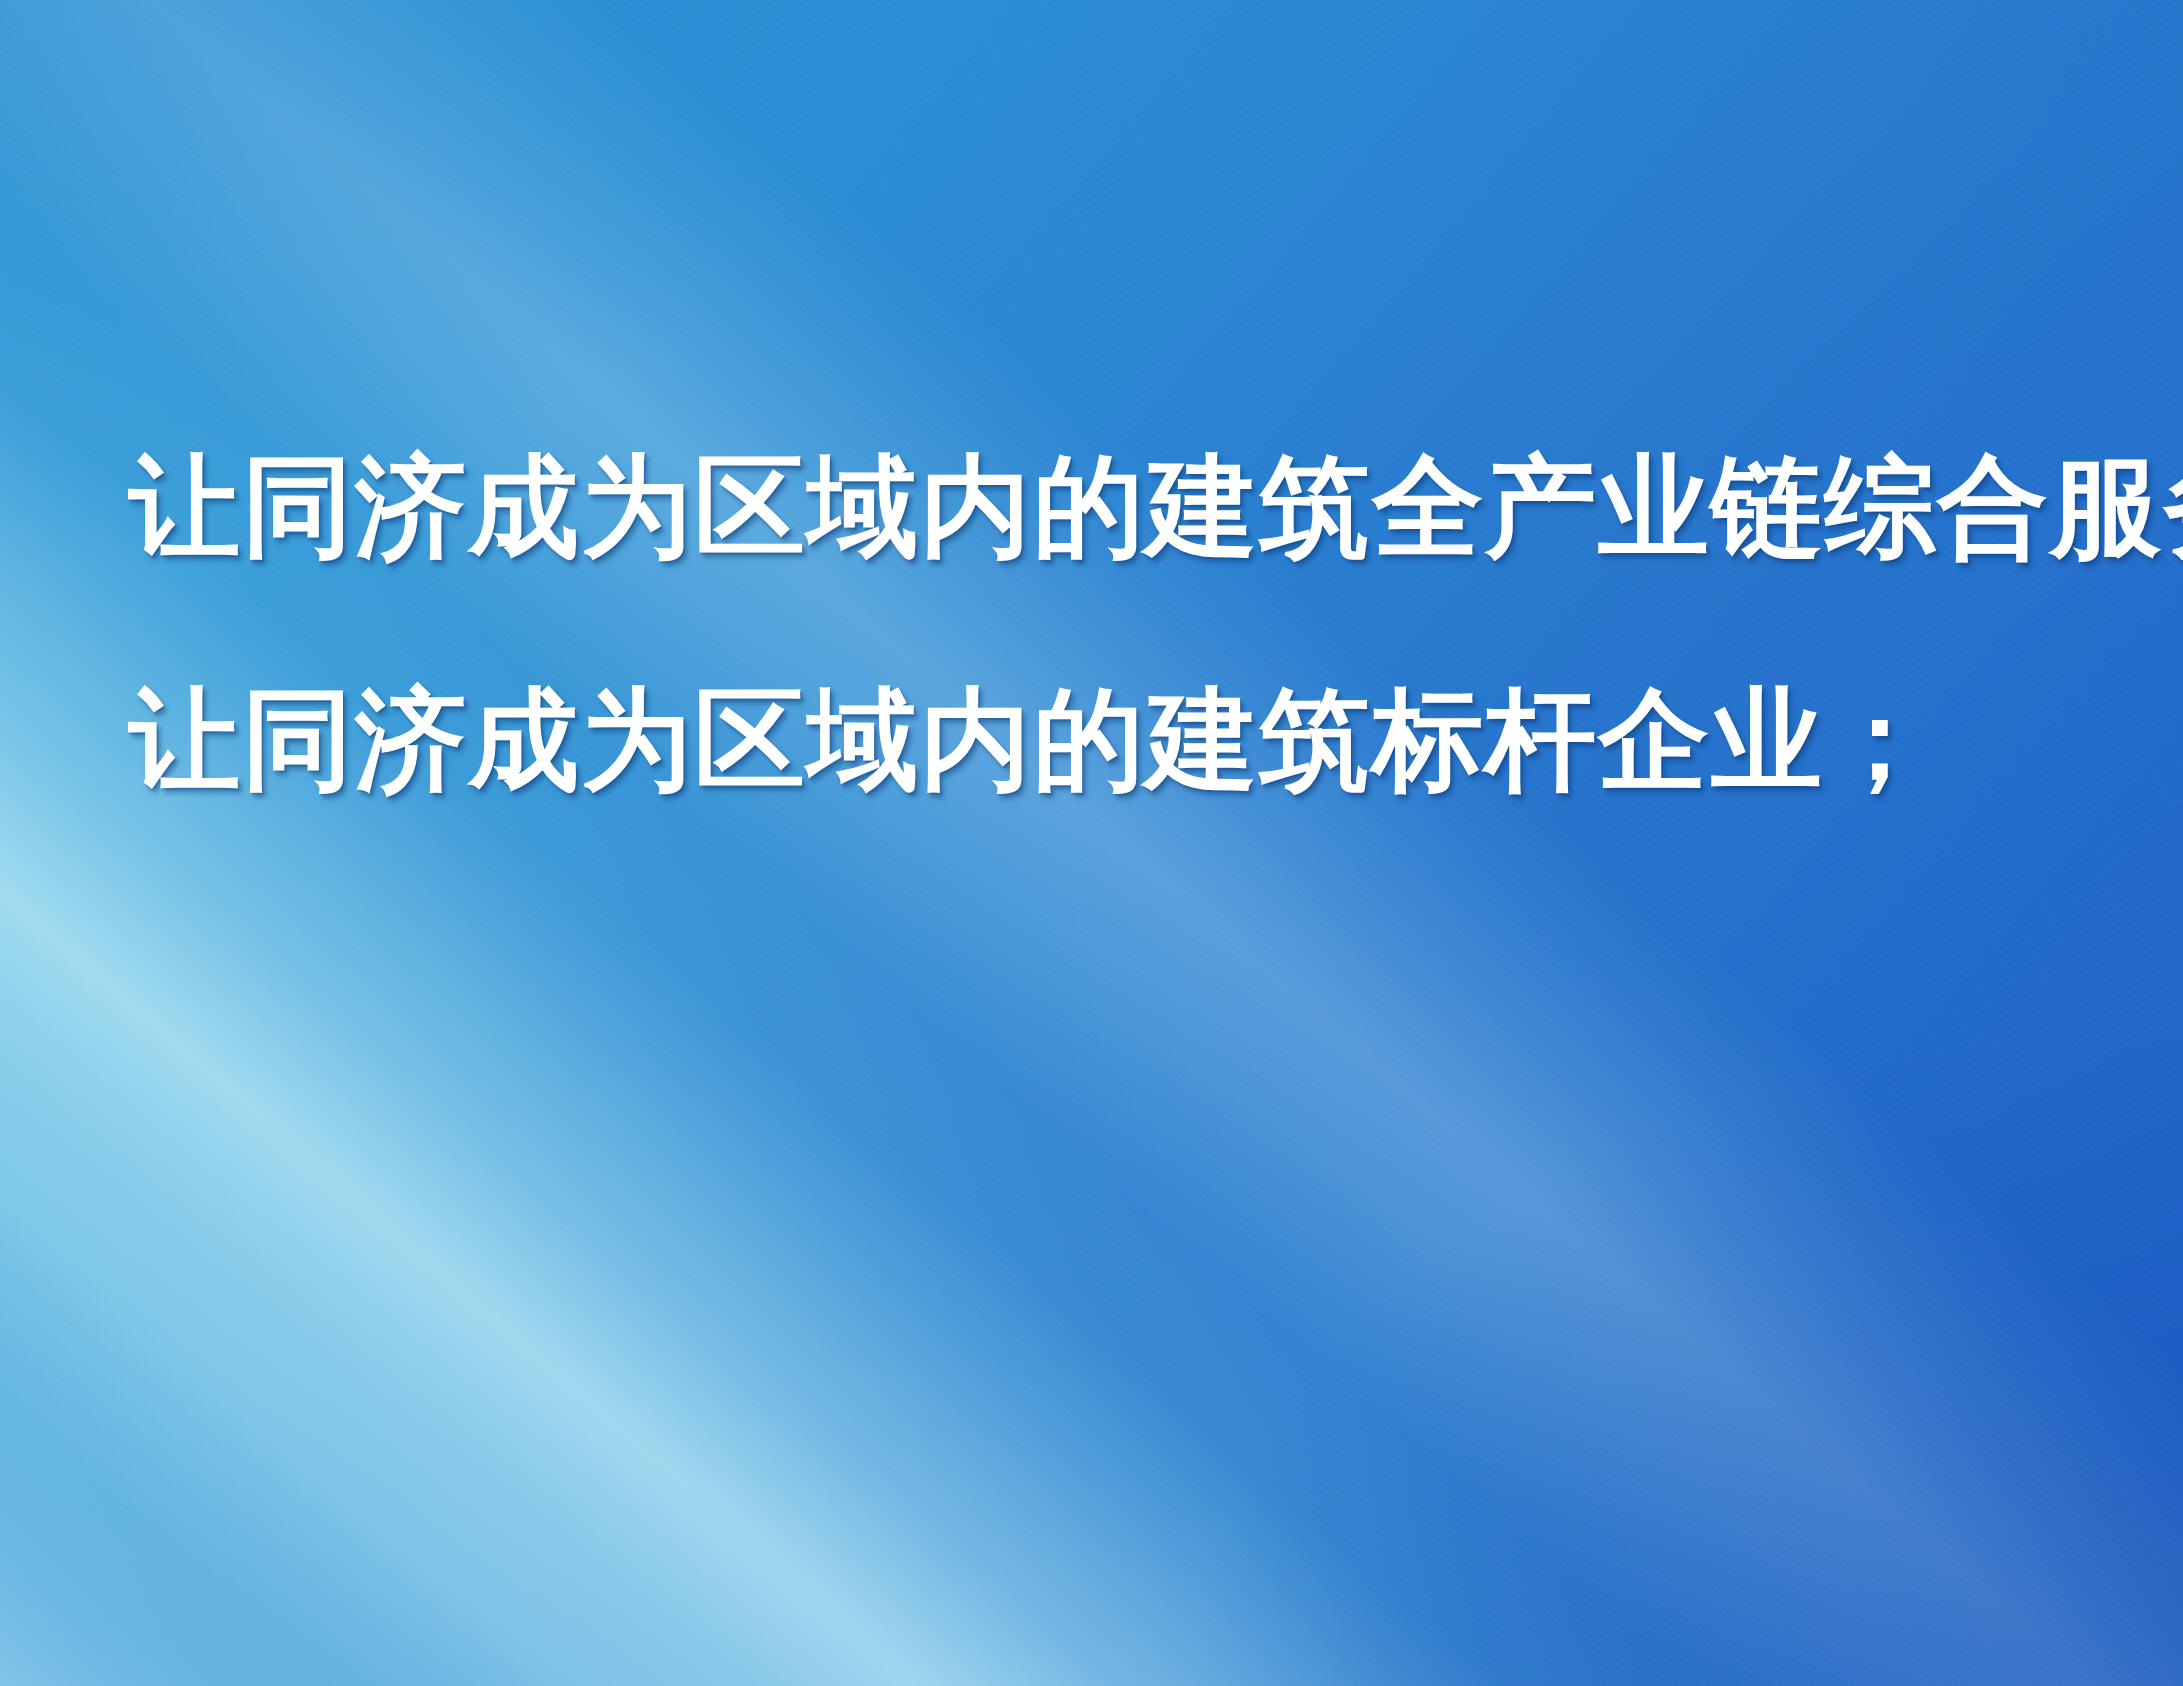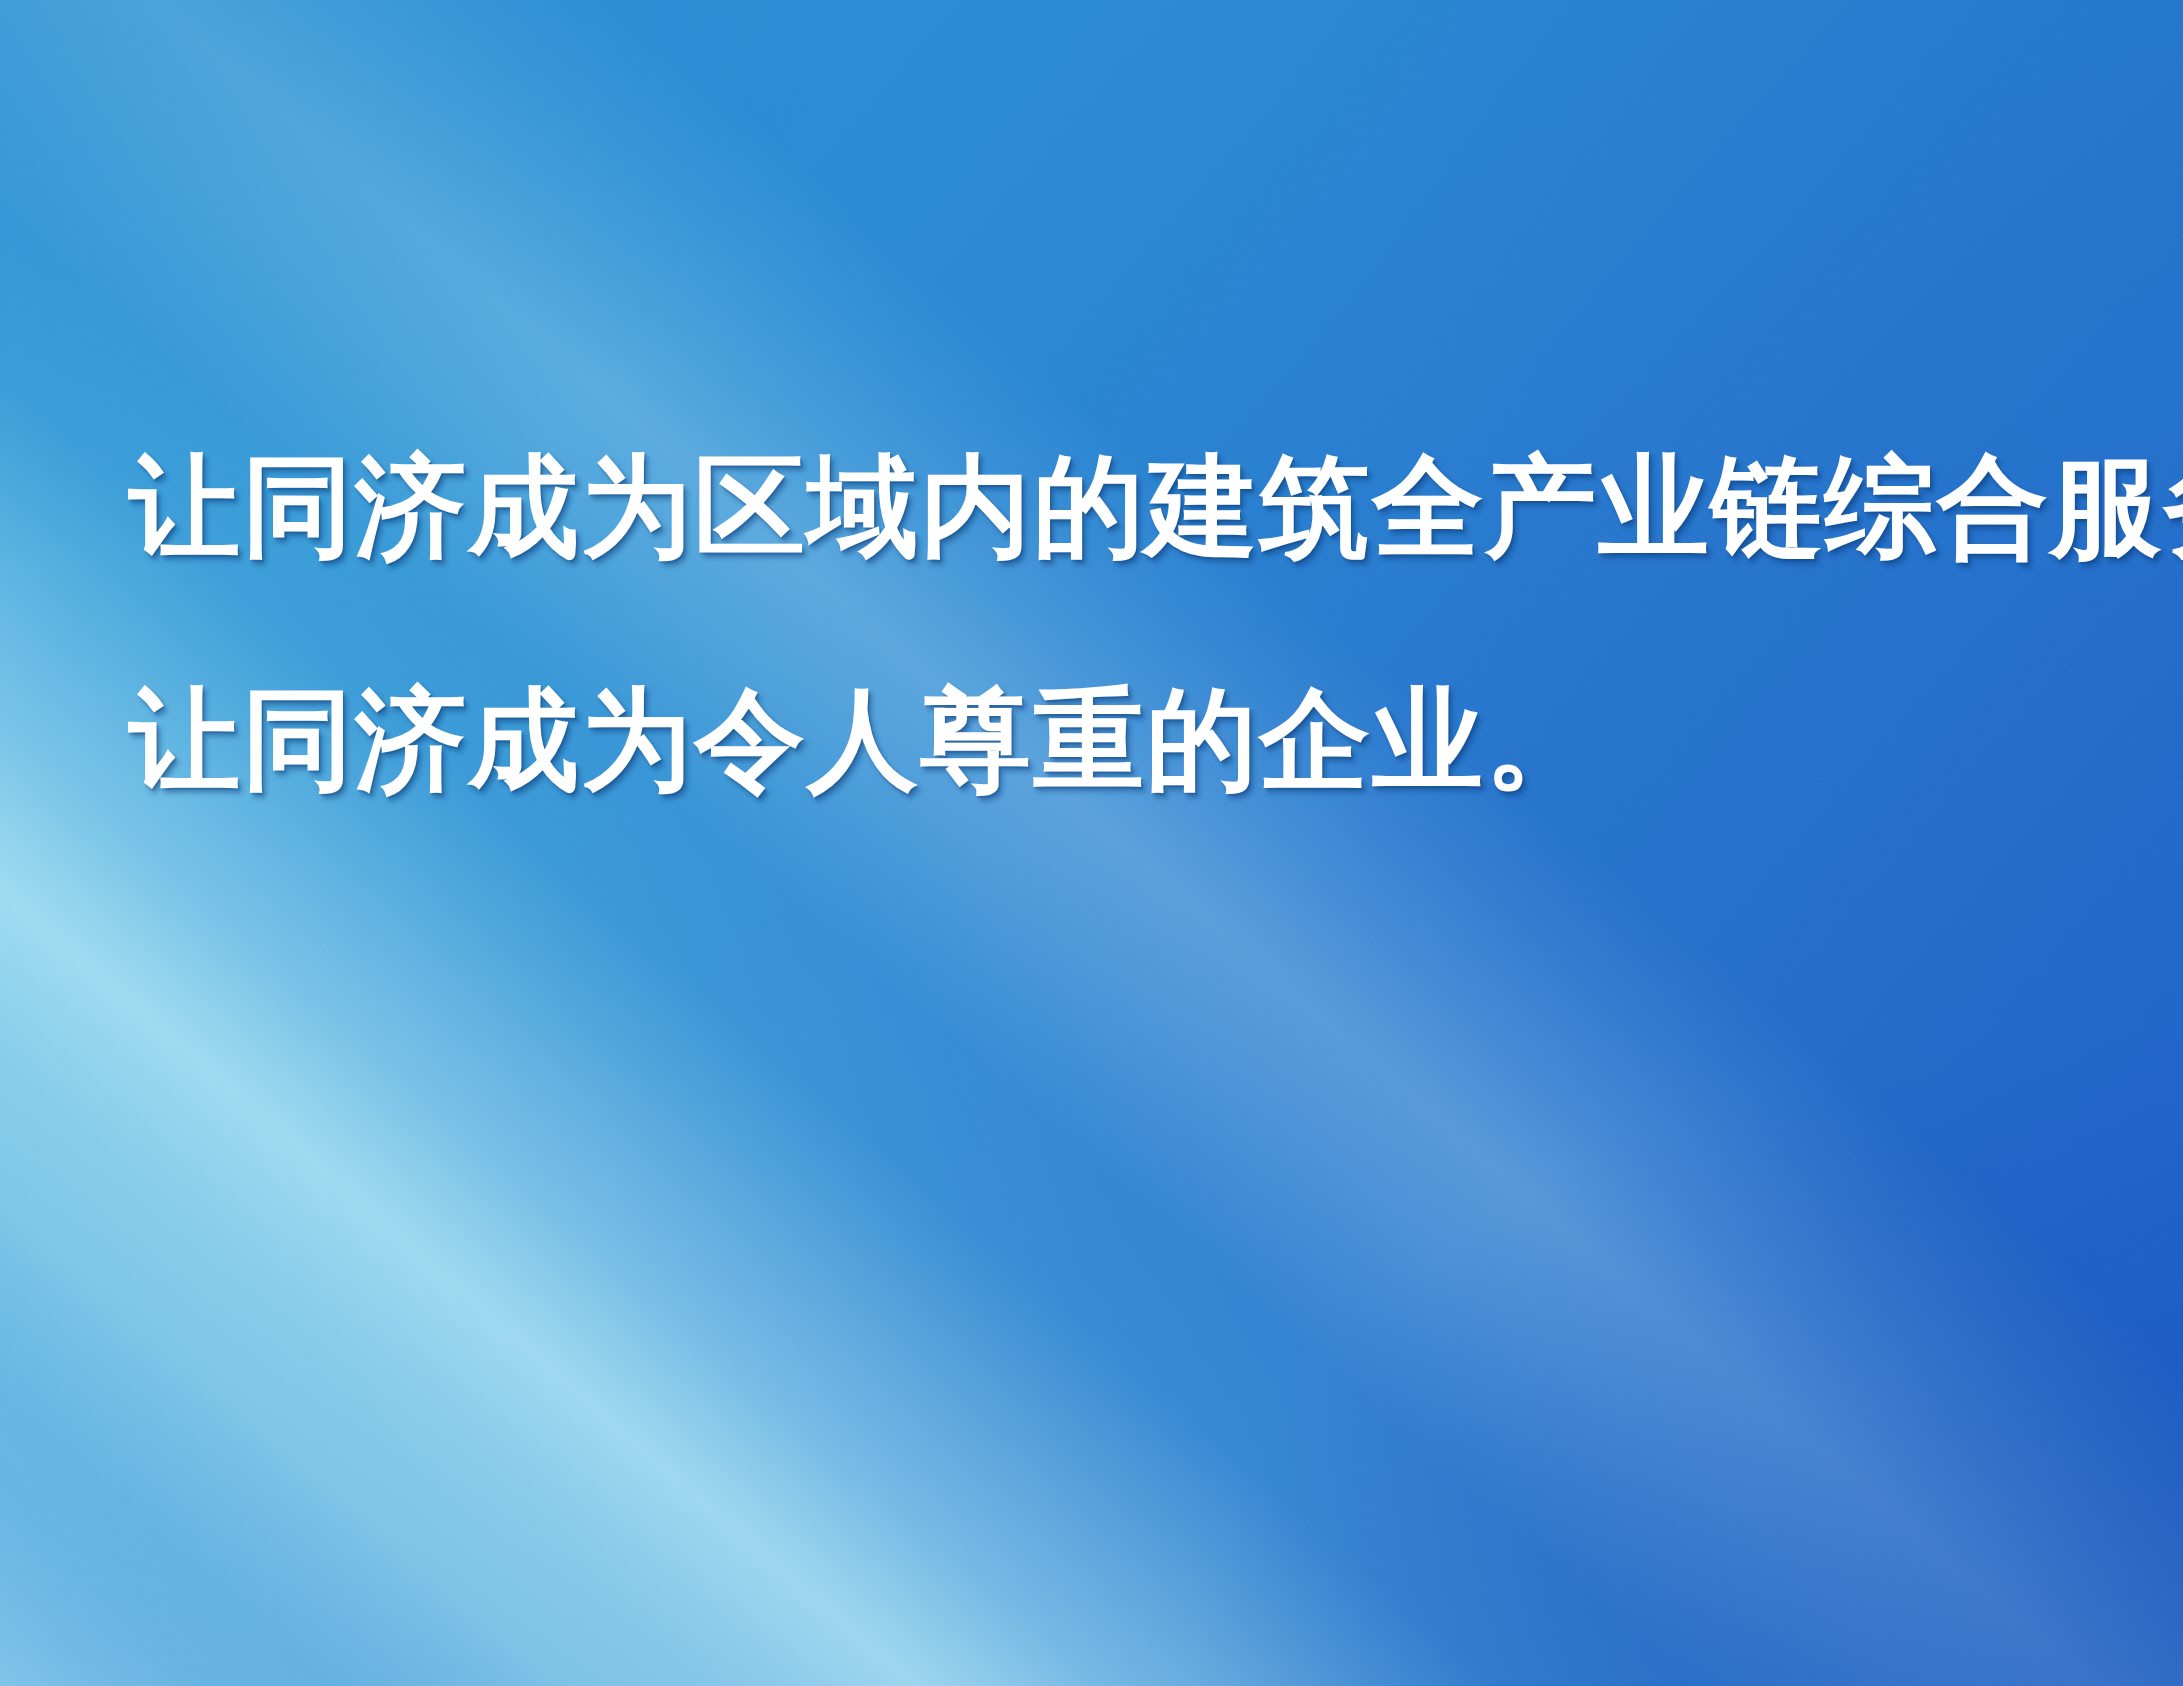--- a/index.html
+++ b/index.html
@@ -145,17 +145,17 @@
   <div class="bg-base"></div>
   <div class="bg-wash"></div>
   <div class="bg-streak-b"></div>
   <div class="bg-streak-a"></div>
   <div class="bg-streak-c"></div>
   <div class="bg-vignette"></div>
   <div class="bg-noise"></div>
 
   <div class="text-block">
     <div class="line line-1">让同济成为区域内的建筑全产业链综合服务商；</div>
-    <div class="line line-3">让同济成为令人尊重的企业。</div>
+    <div class="line line-2">让同济成为区域内的建筑标杆企业；</div>
   </div>
 
 </div>
 
 
 </body></html>

